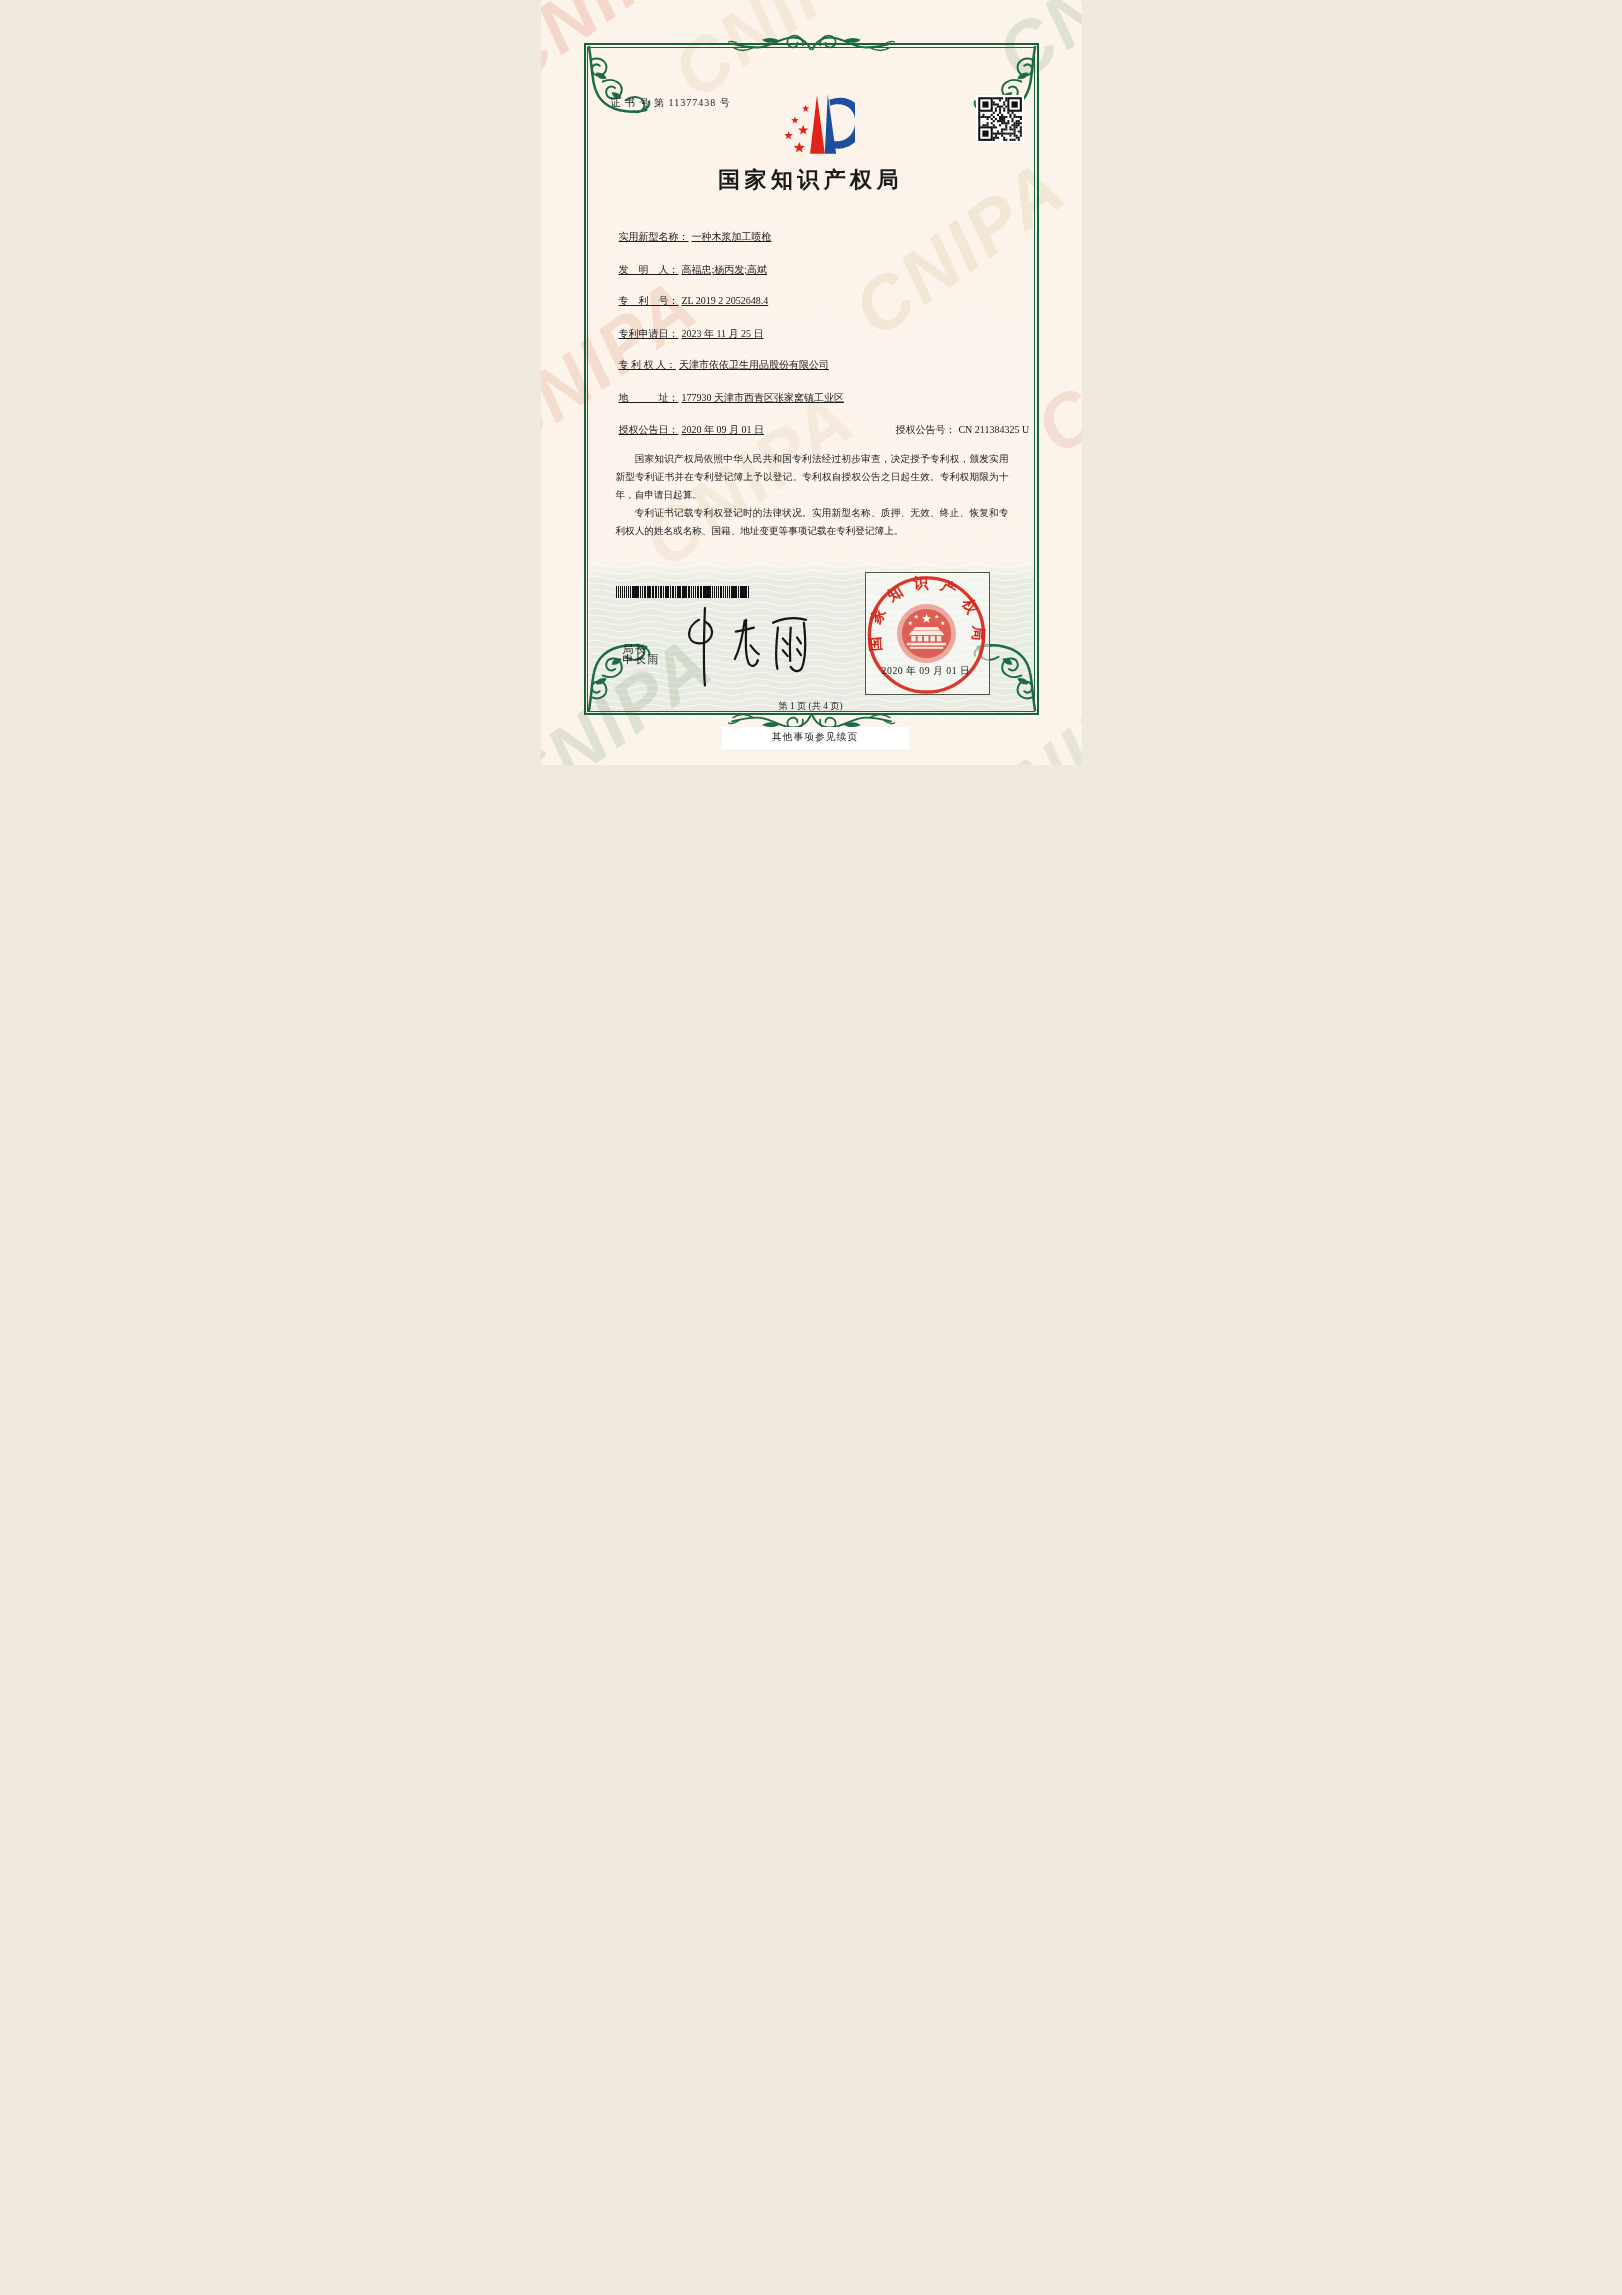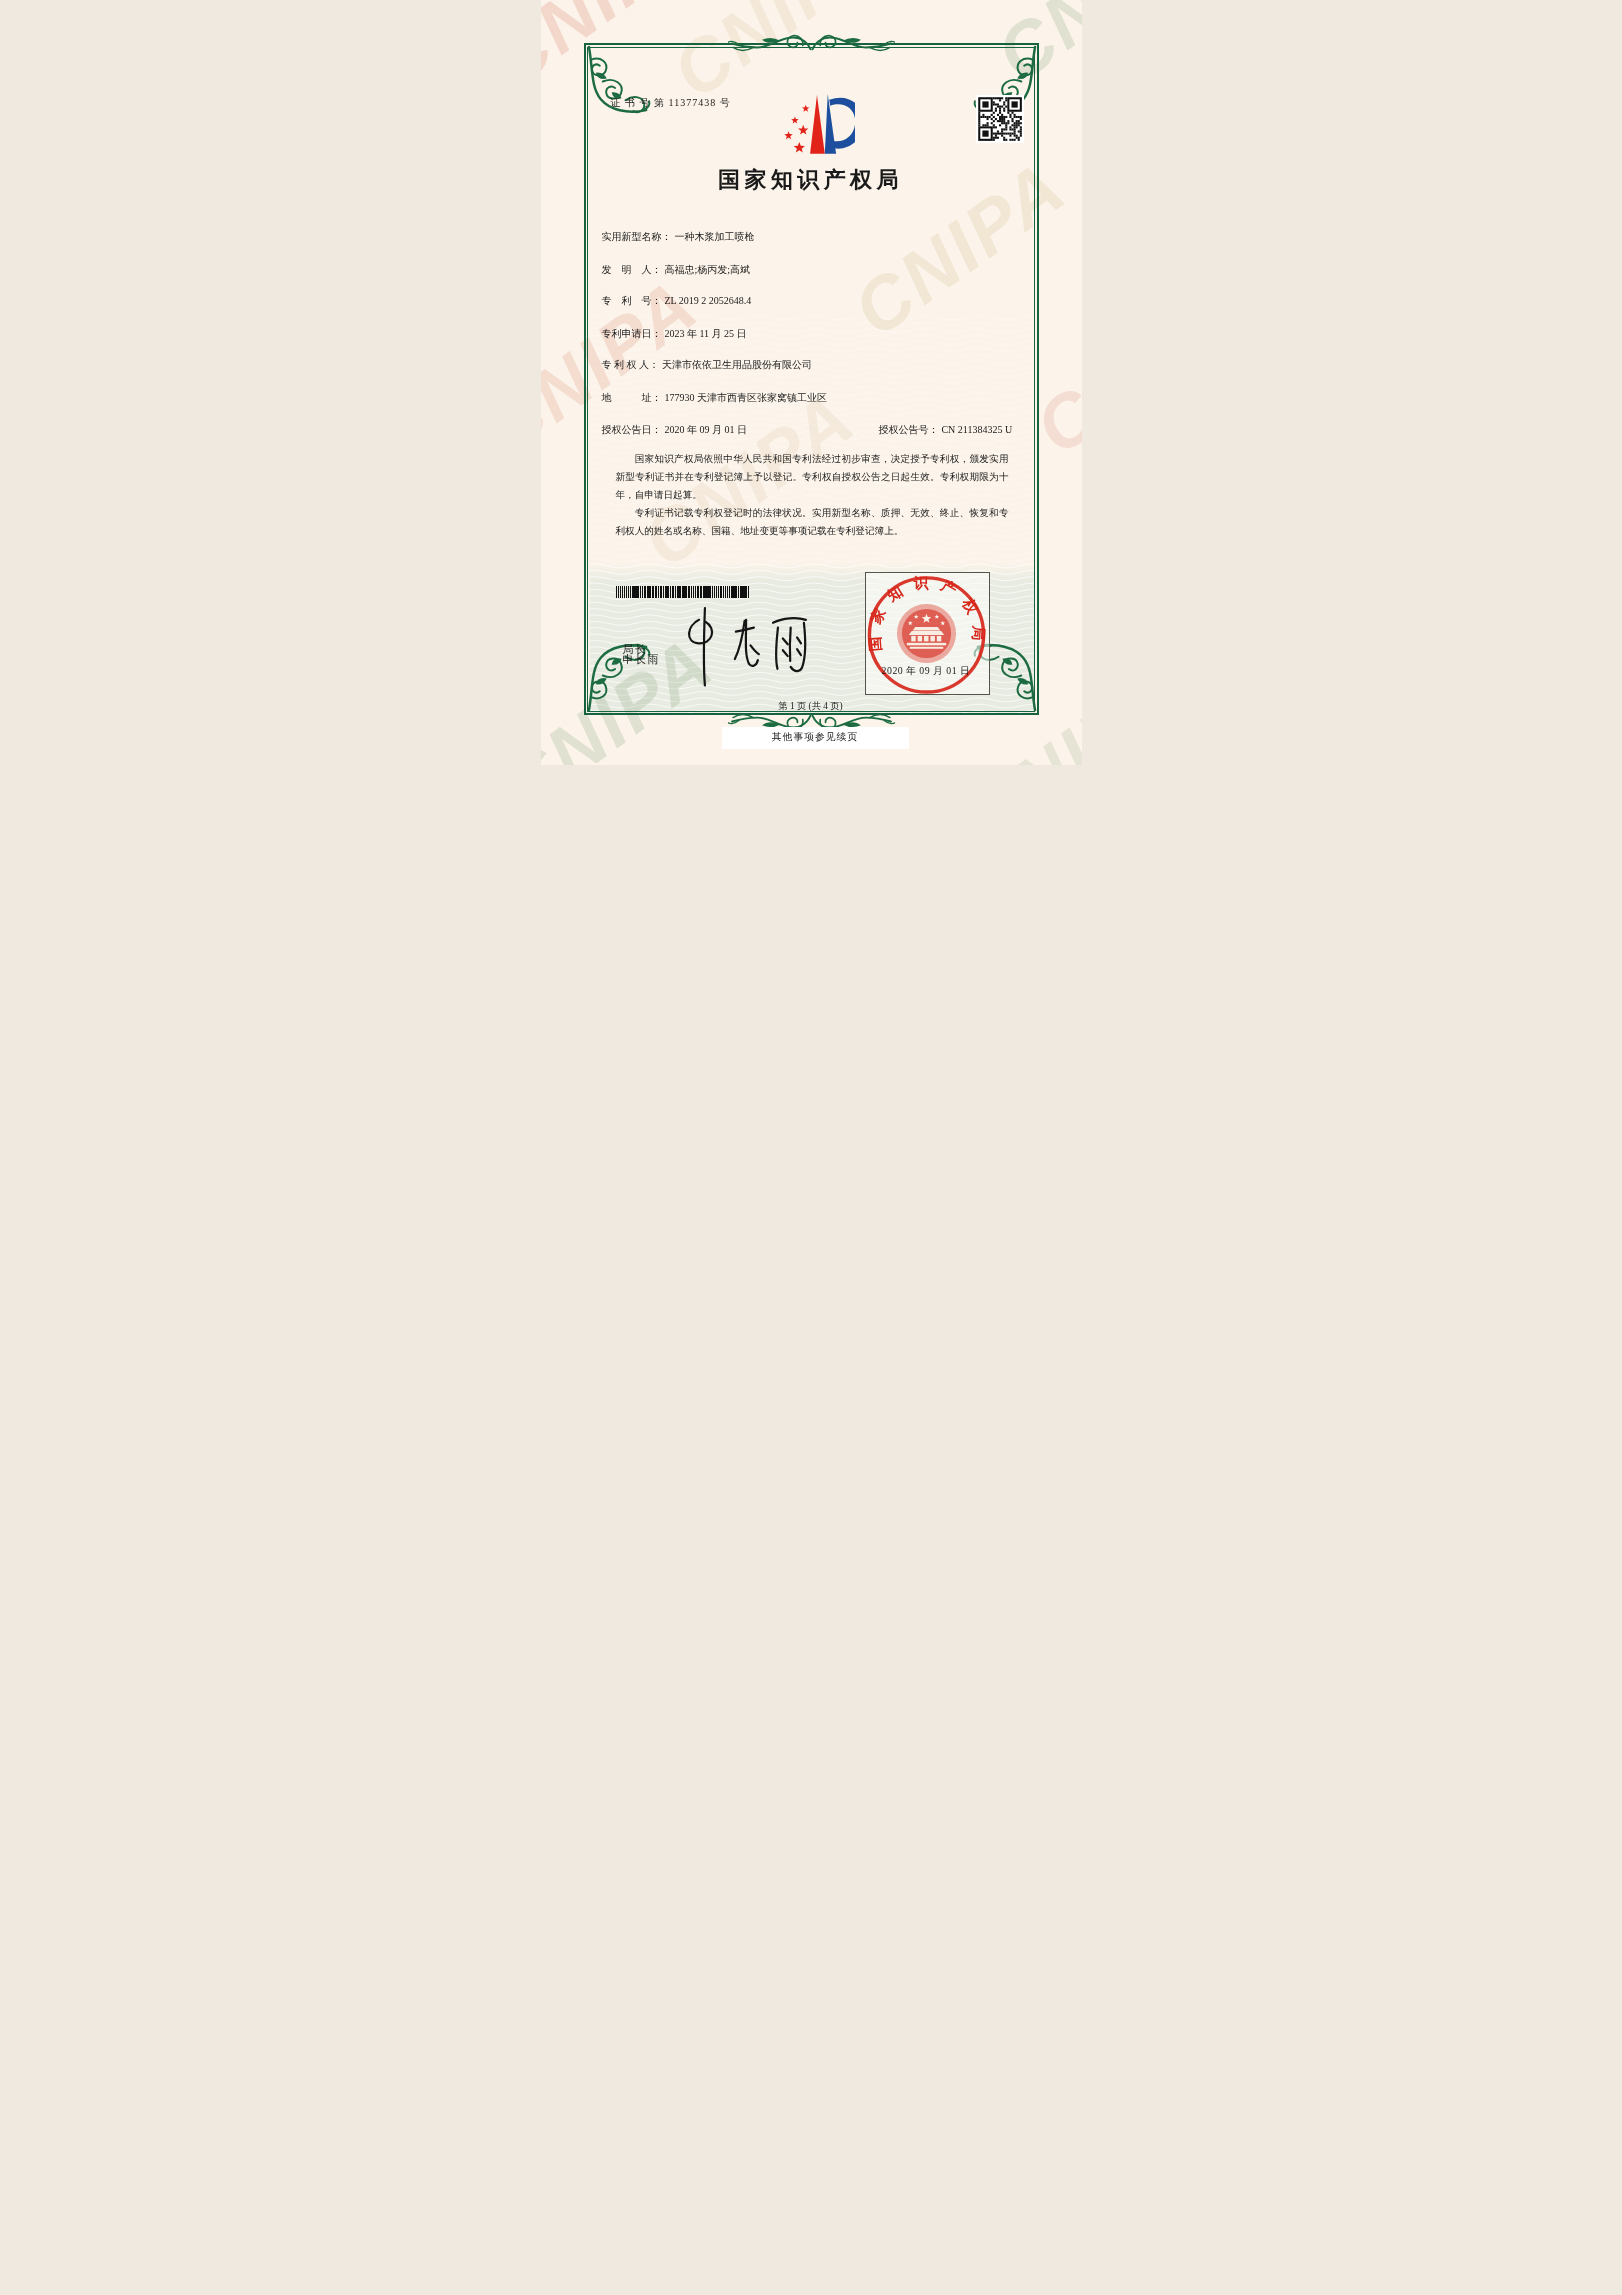--- a/index.html
+++ b/index.html
@@ -21,21 +21,21 @@
   .frame-inner{position:absolute;left:1.5px;top:1.5px;right:1.5px;bottom:1.5px;
          border:0.8px solid #176340;}
   .orn{position:absolute;z-index:3;pointer-events:none;}
   
   .certno{position:absolute;left:70px;top:96px;font-size:10px;letter-spacing:1px;z-index:4;}
   .logo{position:absolute;left:234px;top:90px;z-index:4;}
   .qr{position:absolute;left:435px;top:95px;width:48px;height:48px;background:#fff;z-index:4;}
   .title{position:absolute;left:43px;top:165px;width:454px;text-align:center;
          font-size:22px;font-weight:bold;letter-spacing:4.4px;z-index:4;}
   
-  .row{position:absolute;left:61px;font-size:10px;z-index:4;white-space:nowrap;}
+  .row{position:absolute;left:78px;font-size:10px;z-index:4;white-space:nowrap;text-decoration:underline;}
   .row .val{margin-left:2.9px;}
   .grant2{position:absolute;left:277px;top:0;}
   
   .paras{position:absolute;left:75px;top:450px;width:393px;font-size:9.6px;
          line-height:18px;text-align:justify;z-index:4;}
   .paras p{margin:0;text-indent:2em;}
   
   .barcode{position:absolute;left:75px;top:586px;width:133px;height:12.3px;z-index:4;
            overflow:hidden;white-space:nowrap;}
   .barcode span{display:inline-block;height:100%;background:#101010;vertical-align:top;}

